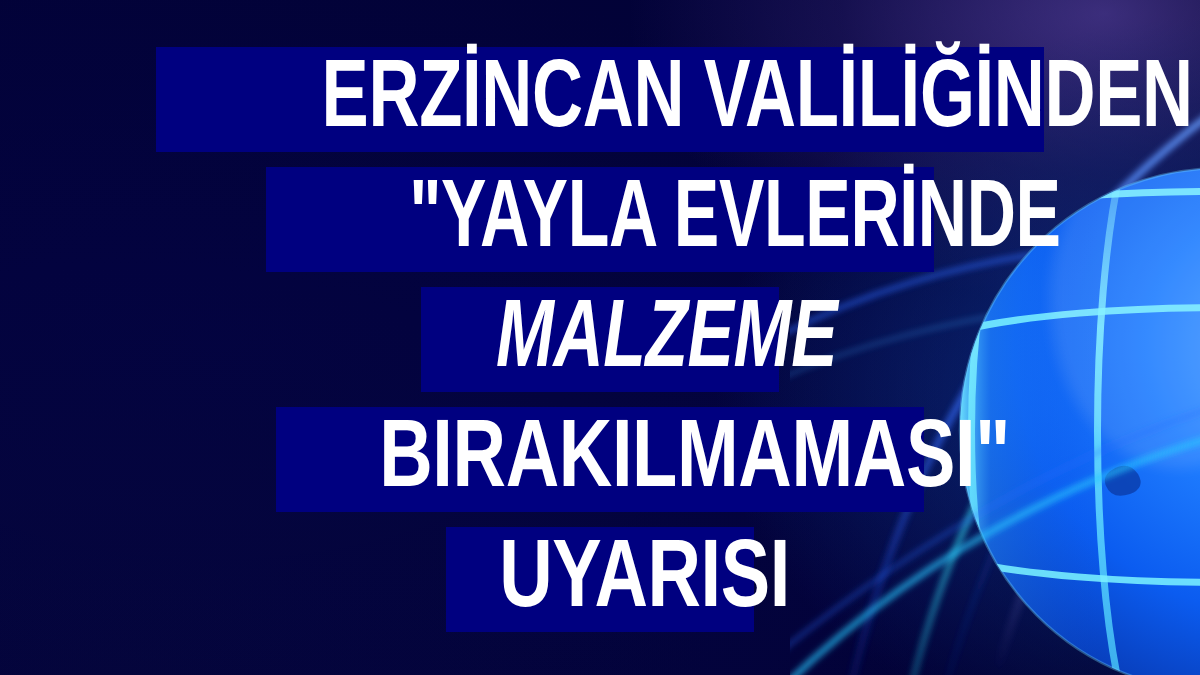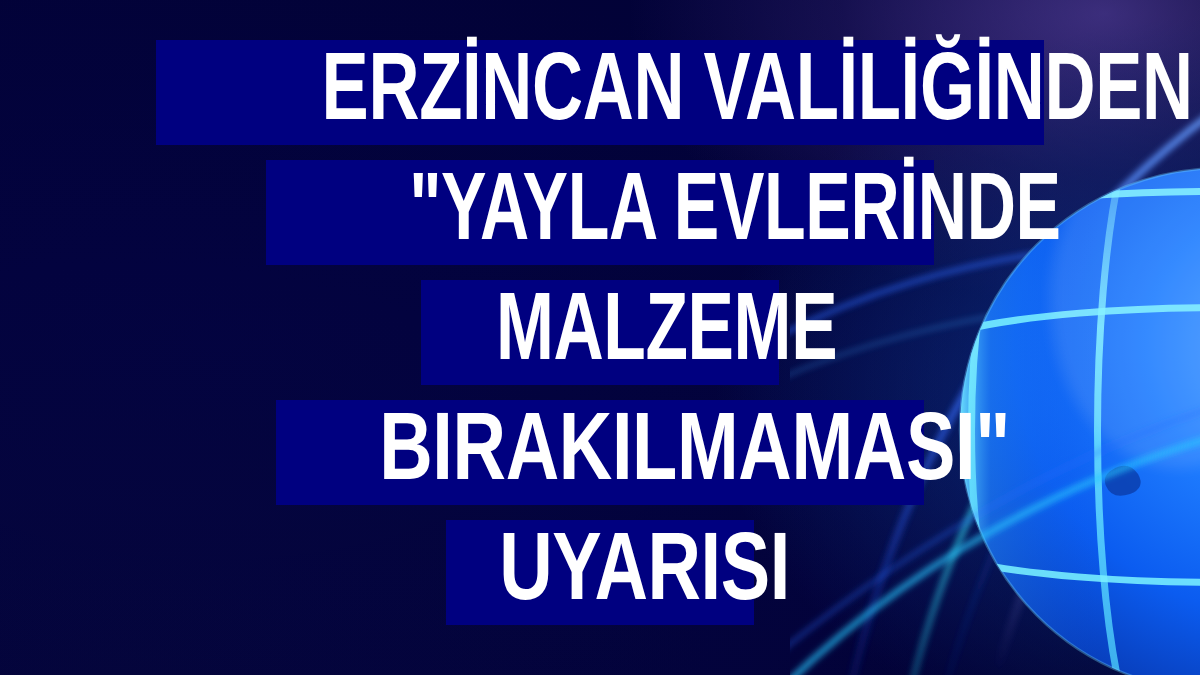--- a/index.html
+++ b/index.html
@@ -36,21 +36,21 @@
     position:absolute;
     right:-210px; top:0;
     width:620px; height:675px;
     pointer-events:none;
   }
   .globe-wrap svg { display:block; width:100%; height:100%; }
 
   
   .headline {
     position:absolute;
-    left:0; right:0; top:27px;
+    left:0; right:0; top:34px;
     display:flex; flex-direction:column; align-items:center;
     z-index:5;
   }
   .hl-line {
     position:relative;
     display:inline-block;
     height:120px;
     line-height:120px;
     white-space:nowrap;
   }
@@ -186,21 +186,21 @@
     <div class="hl-line" style="width: 880px;">
       <span class="hl-bar" style="left: -4px; right: -4px;"></span>
       <span class="hl-text" style="transform: scaleX(0.736787);">ERZİNCAN VALİLİĞİNDEN</span>
     </div>
 
     <div class="hl-line" style="width: 660px;">
       <span class="hl-bar" style="left: -4px; right: -4px;"></span>
       <span class="hl-text" style="transform: scaleX(0.709844);">"YAYLA EVLERİNDE</span>
     </div>
 
-    <div class="hl-line" style="width: 350px;">
+    <div class="hl-line" style="width: 350px; font-style: italic;">
       <span class="hl-bar" style="left: -4px; right: -4px;"></span>
       <span class="hl-text" style="transform: scaleX(0.724474);">MALZEME</span>
     </div>
 
     <div class="hl-line" style="width: 640px;">
       <span class="hl-bar" style="left: -4px; right: -4px;"></span>
       <span class="hl-text" style="transform: scaleX(0.771913);">BIRAKILMAMASI"</span>
     </div>
 
     <div class="hl-line" style="width: 300px; text-align: right;">

